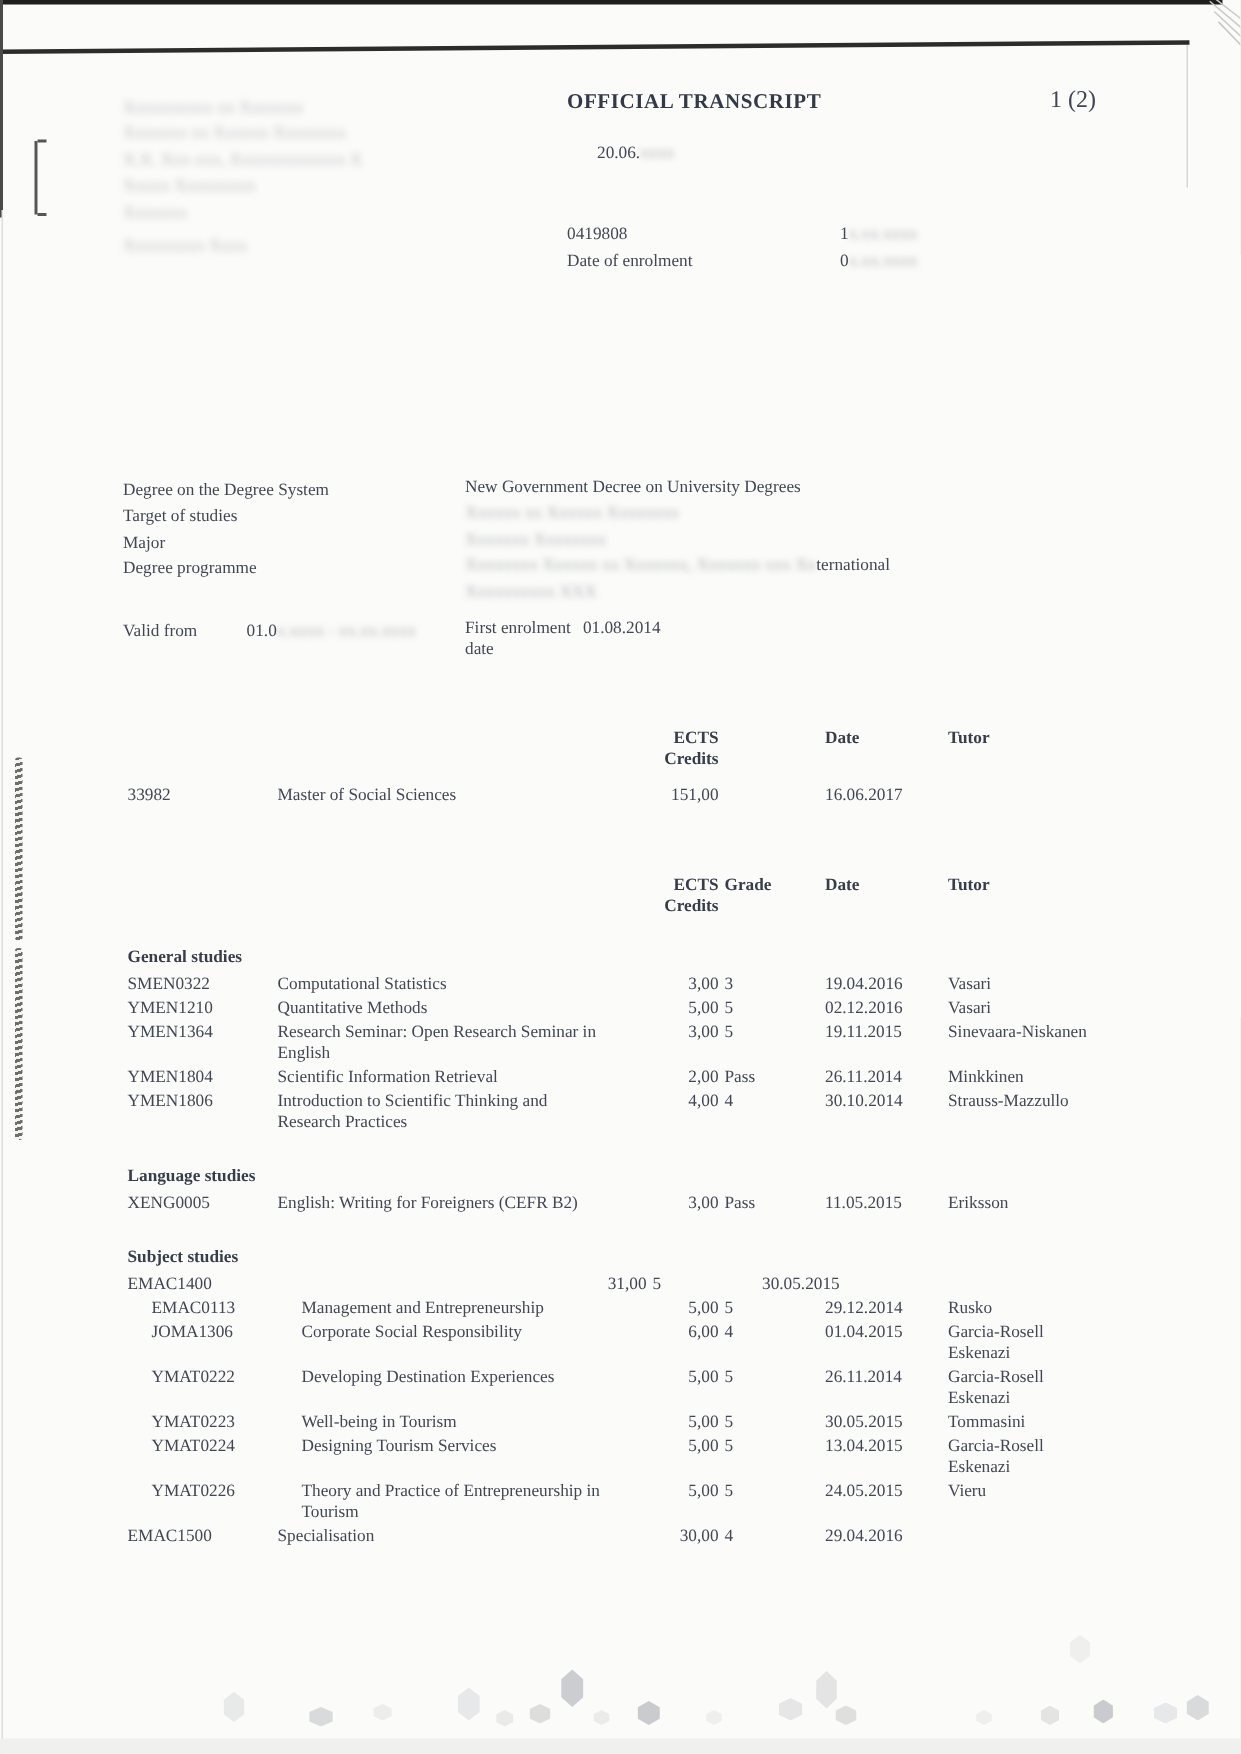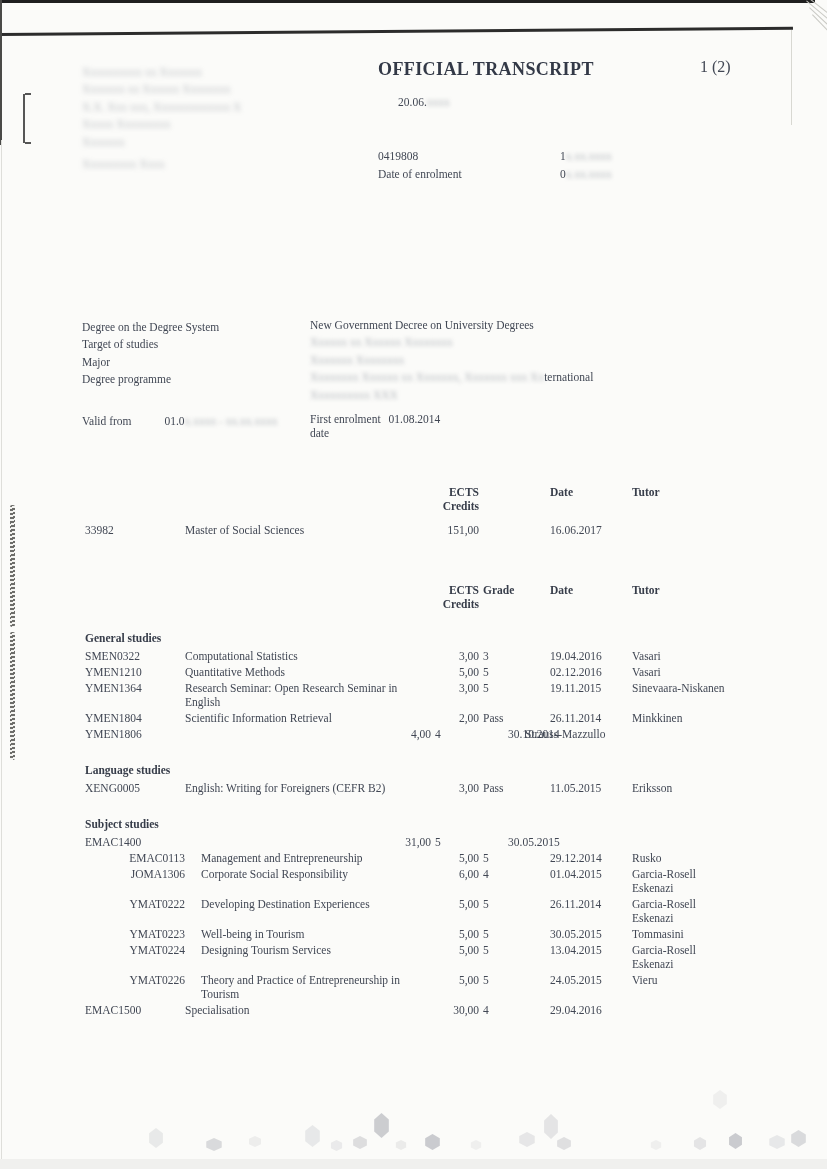--- a/index.html
+++ b/index.html
@@ -32,36 +32,36 @@
     border-radius:2px;
   }
   .blob {
     position:absolute; background:#8b8d98;
     clip-path:polygon(50% 0, 93% 26%, 93% 74%, 50% 100%, 7% 74%, 7% 26%);
   }
   
   .abs { position:absolute; }
   .blur { filter:blur(2.2px); opacity:.55; color:#737a86; }
   .blur-heavy { filter:blur(2.6px); opacity:.5; color:#7c828d; }
-  .title { font-size:18px; font-weight:bold; letter-spacing:.4px; color:#333947;text-align:center; }
+  .title { font-size:14px; font-weight:bold; letter-spacing:.4px; color:#333947;text-align:center; }
   .lh17 div { line-height:17.4px; }
   
   .grid-row {
     display:grid;
     grid-template-columns:100px 250px 48px 42px 107px 120px;
     align-items:start;
   }
   .grid-row .c-credits { text-align:right; padding-right:4px; }
   .grid-row .c-grade   { text-align:left; }
   .grid-row .c-date    { padding-left:25px; }
   .grid-row .c-tutor   { padding-left:0; }
   .tbl-head .c-credits { font-weight:bold; color:#373d4a; }
   .tbl-head .c-grade, .tbl-head .c-date, .tbl-head .c-tutor { font-weight:bold; color:#373d4a; }
   .course-row { margin-bottom:2px; }
-  .course-row.sub .c-code  { padding-left:16px;text-align:right; }
+  .course-row.sub .c-code  { padding-left:16px; }
   .course-row.sub .c-title { padding-left:16px; }
   .section-heading { font-weight:bold; color:#373d4a; margin:22px 0 4px 0; }
   #course-body .section-heading:first-child { margin-top:20px; }
 </style>
 </head>
 <body>
 
 <div class="page">
 
   <div class="scan-top-line"></div>
@@ -240,20 +240,24 @@
           </div>
     <div class="c-credits">2,00</div>
     <div class="c-grade">Pass</div>
     <div class="c-date">26.11.2014</div>
     <div class="c-tutor">
             <div>Minkkinen</div>
           </div>
   </div>
         <div class="grid-row course-row">
     <div class="c-code">YMEN1806</div>
+    <div class="c-title">
+            <div>Introduction to Scientific Thinking and</div>
+            <div>Research Practices</div>
+          </div>
     <div class="c-credits">4,00</div>
     <div class="c-grade">4</div>
     <div class="c-date">30.10.2014</div>
     <div class="c-tutor">
             <div>Strauss-Mazzullo</div>
           </div>
   </div>
         <div class="section-heading">Language studies</div>
         <div class="grid-row course-row">
     <div class="c-code">XENG0005</div>

